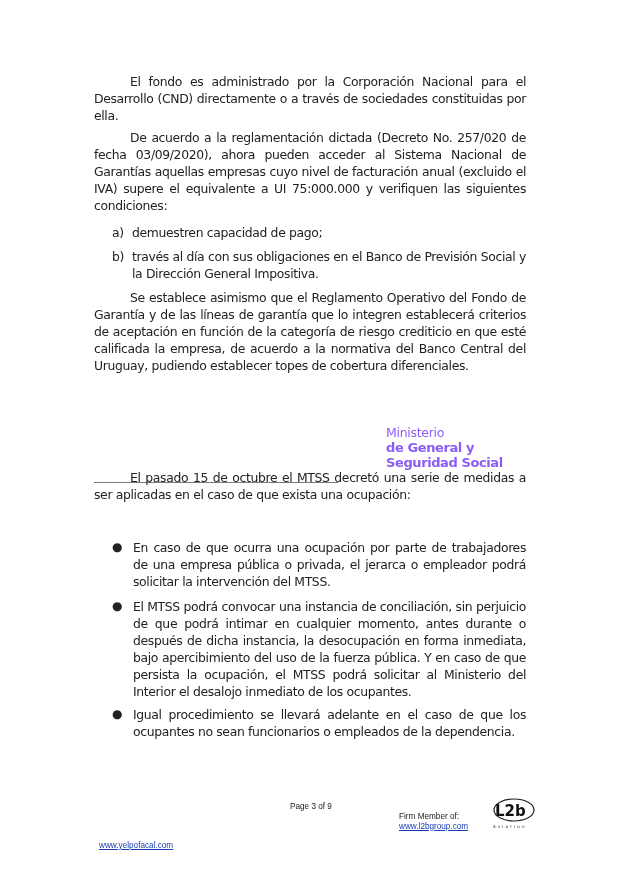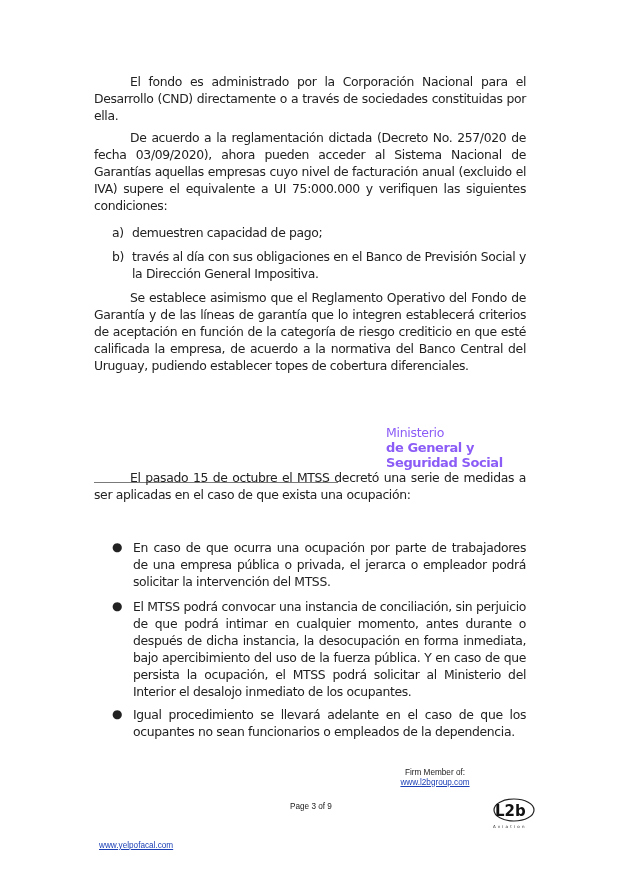--- a/index.html
+++ b/index.html
@@ -44,21 +44,21 @@
       font-family: "DejaVu Sans", sans-serif; color: #8b5cf6; margin-top: 9px;
     }
     .logo-mtss .l1 { font-size: 12.5px; line-height: 14px; letter-spacing: -0.3px; }
     .logo-mtss .l2, .logo-mtss .l3 { font-size: 13px; line-height: 15px; font-weight: bold; letter-spacing: -0.4px; }
 
     .footer { font-family: "Liberation Sans", sans-serif; font-size: 8.2px; color: #222; line-height: 9.5px; }
     .footer-address { position: absolute; left: 99px; top: 793px; }
     .footer-link { color: #1a3fb5; text-decoration: underline; }
     .footer-web { position: absolute; left: 99px; top: 841px; }
     .footer-page { position: absolute; left: 290px; top: 802px; }
-    .footer-firm { position: absolute; left: 399px; top: 768px; text-align: center; width: 72px; }
+    .footer-firm { position: absolute; left: 399px; top: 812px; text-align: left; width: 72px; }
     .l2b-logo { position: absolute; left: 487px; top: 797px; width: 50px; height: 34px; }
   </style>
 </head>
 <body>
 
 <div class="page">
 
   <p class="para body-text" style="top:73px"><span class="indent"></span><span>El fondo es administrado por la Corporación Nacional para el Desarrollo (CND) directamente o a través de sociedades constituidas por ella.</span></p>
 
   <p class="para body-text" style="top:129px"><span class="indent"></span><span>De acuerdo a la reglamentación dictada (Decreto No. 257/020 de fecha 03/09/2020), ahora pueden acceder al Sistema Nacional de Garantías aquellas empresas cuyo nivel de facturación anual (excluido el IVA) supere el equivalente a UI 75:000.000 y verifiquen las siguientes condiciones:</span></p>

